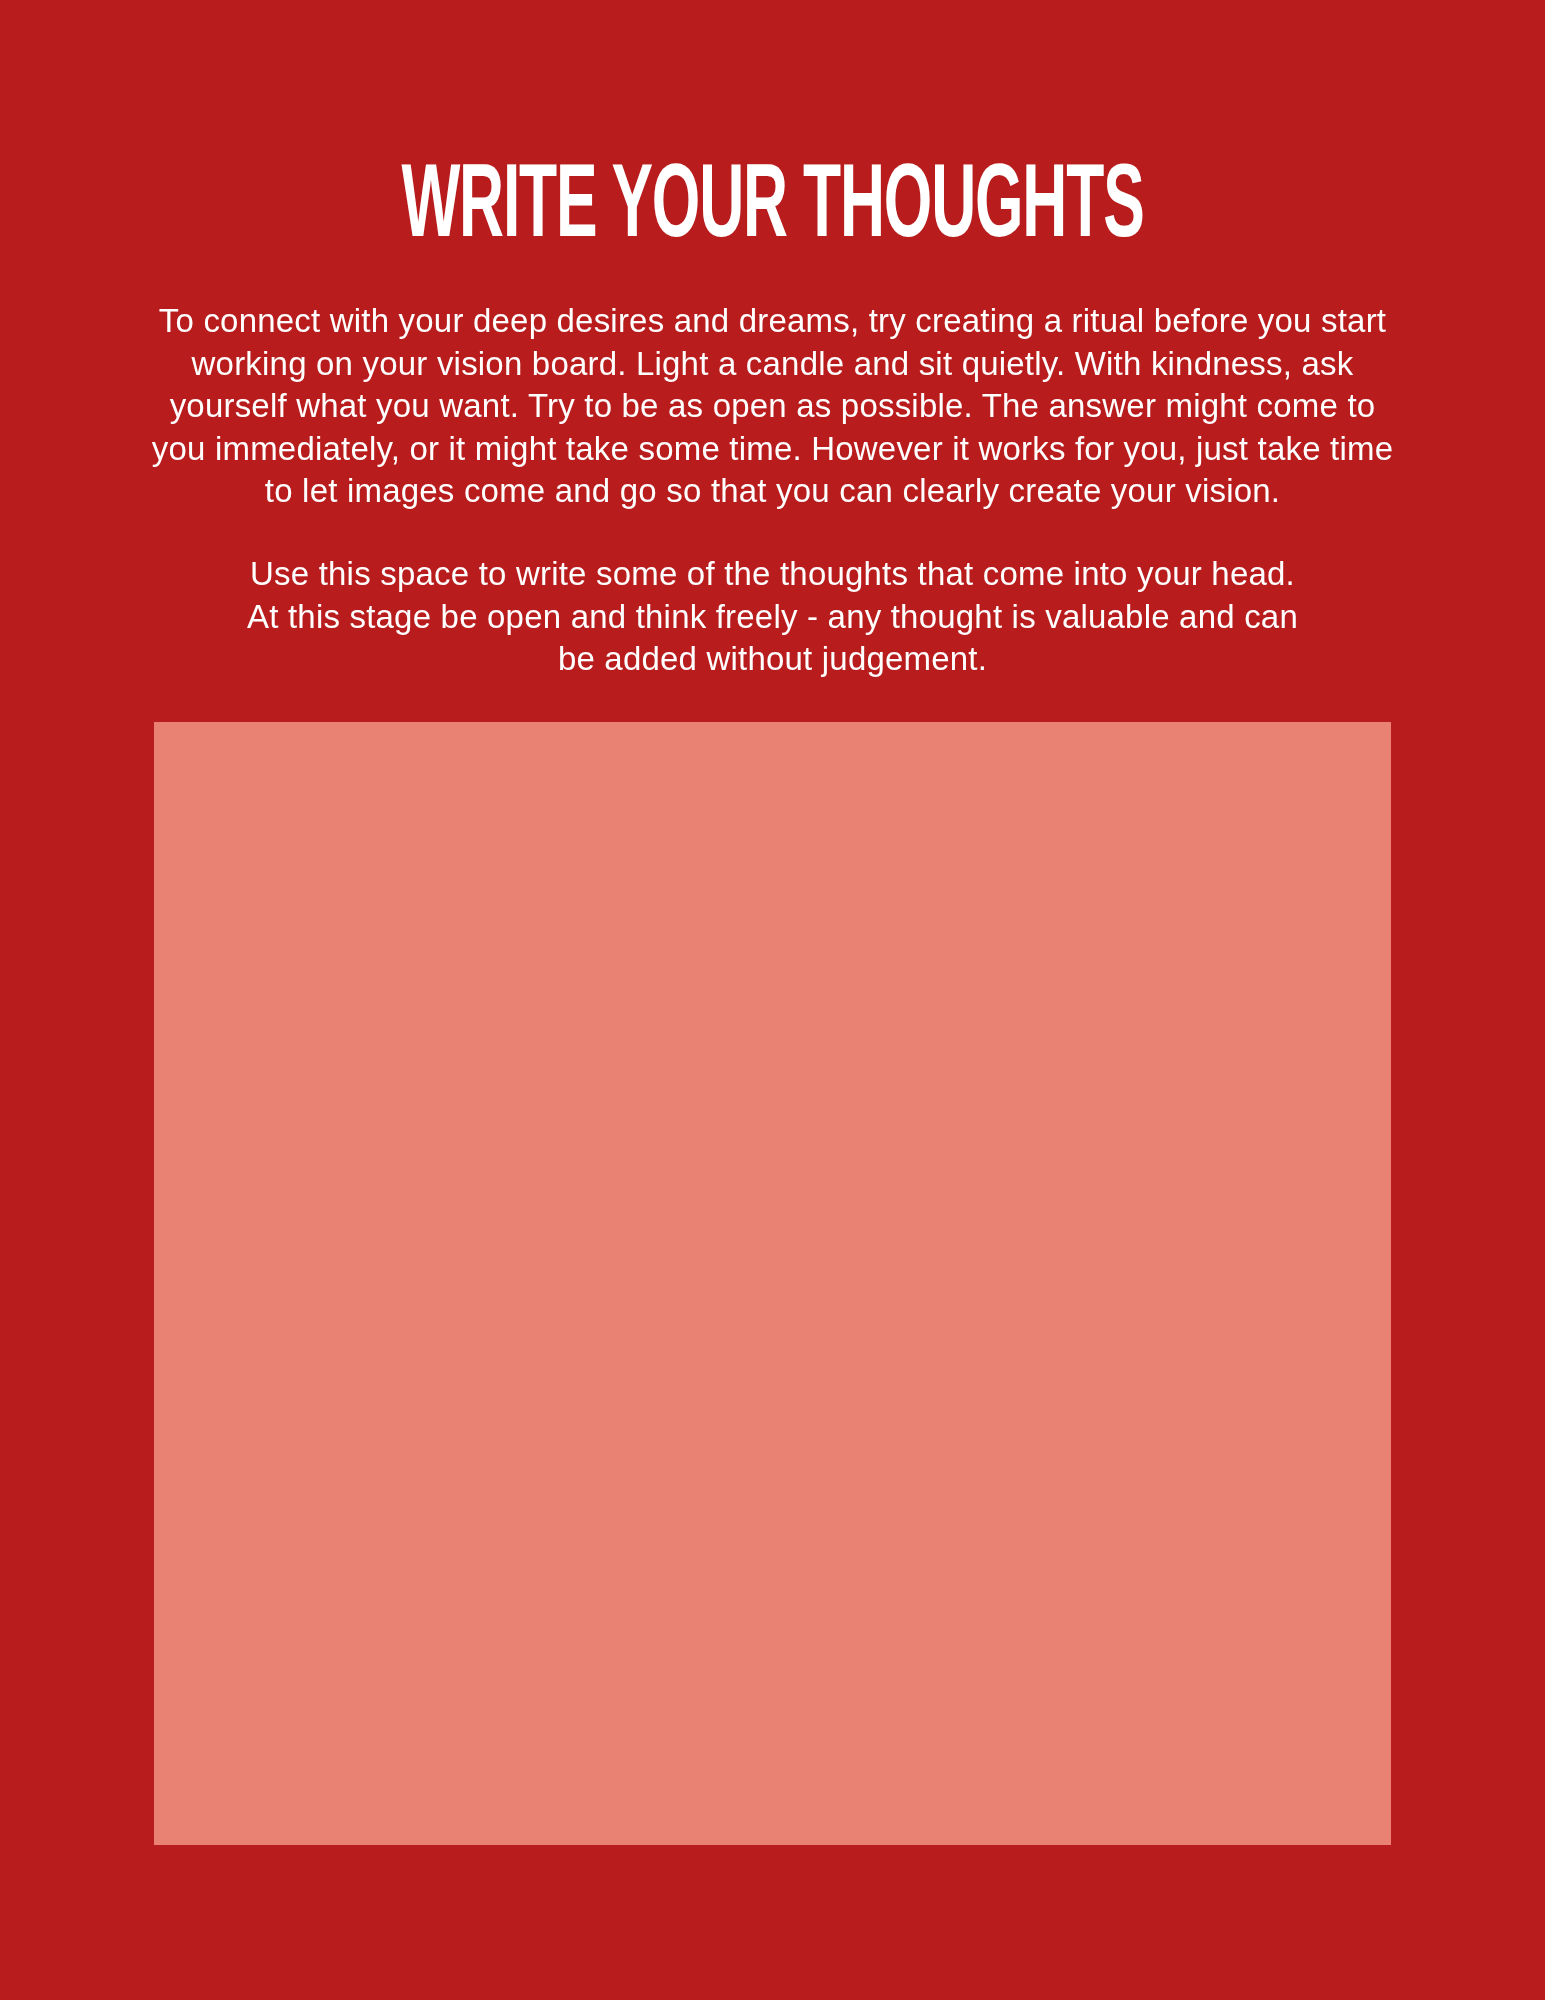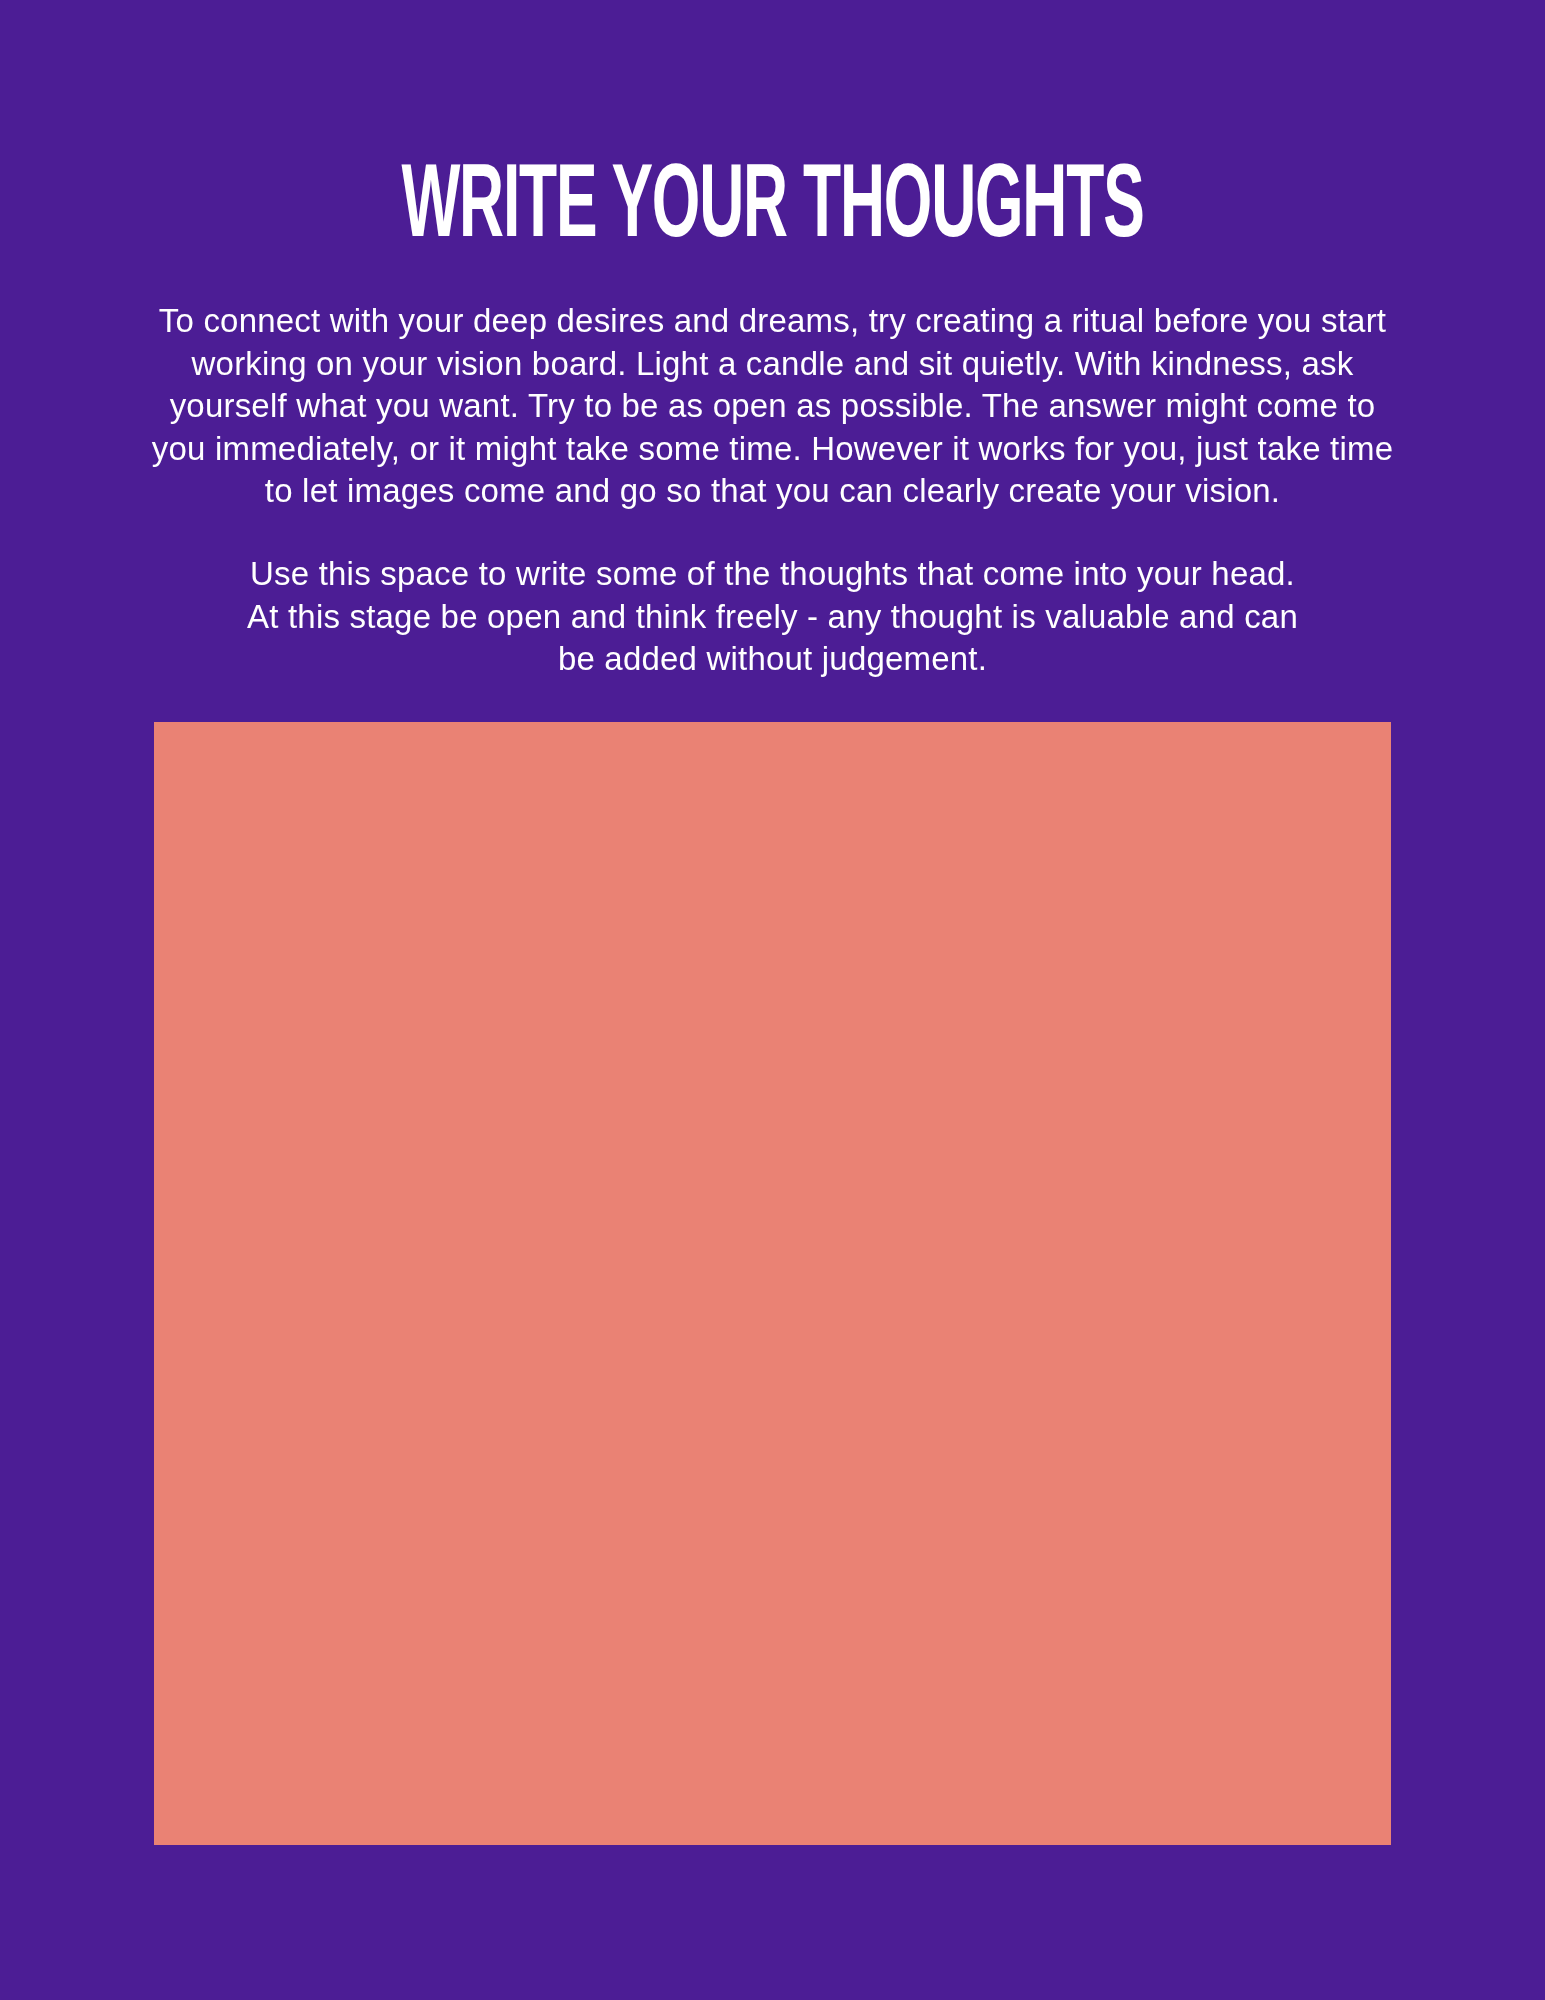--- a/index.html
+++ b/index.html
@@ -10,21 +10,21 @@
     width: 1545px;
     height: 2000px;
     background: #000000;
     position: relative;
     overflow: hidden;
     font-family: "Liberation Sans", sans-serif;
   }
   .page {
     position: absolute;
     inset: 0;
-    background: #4c1d95;
+    background: #b91c1c;
   }
   .title-wrap {
     position: absolute;
     top: 148px;
     left: 0;
     width: 100%;
     text-align: center;
   }
   .page-title {
     display: inline-block;

